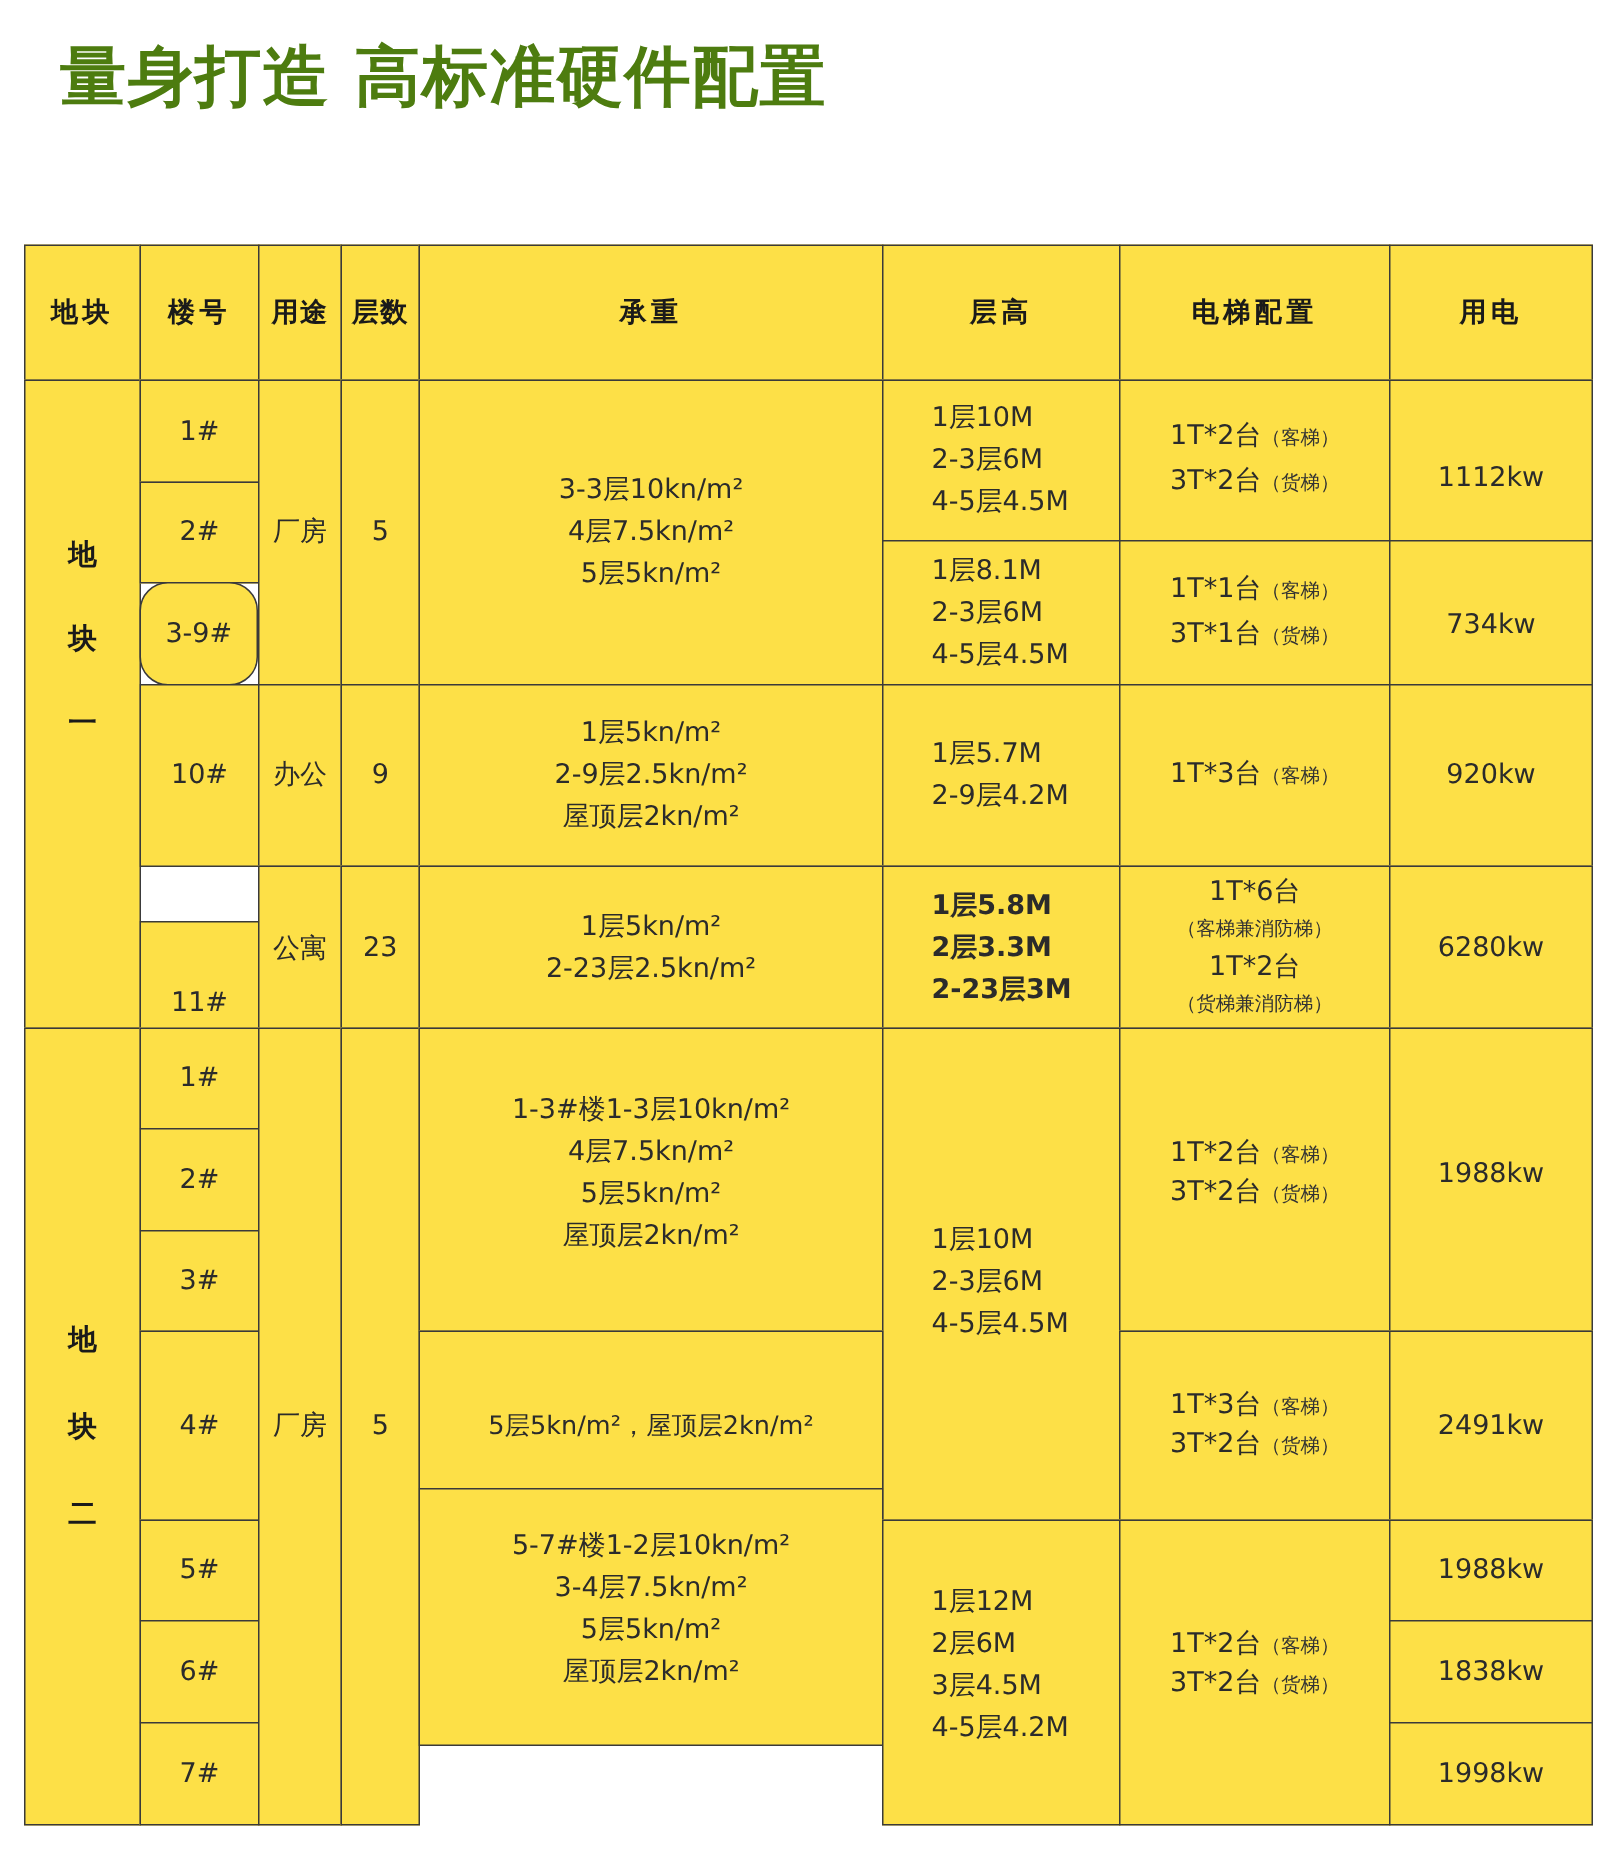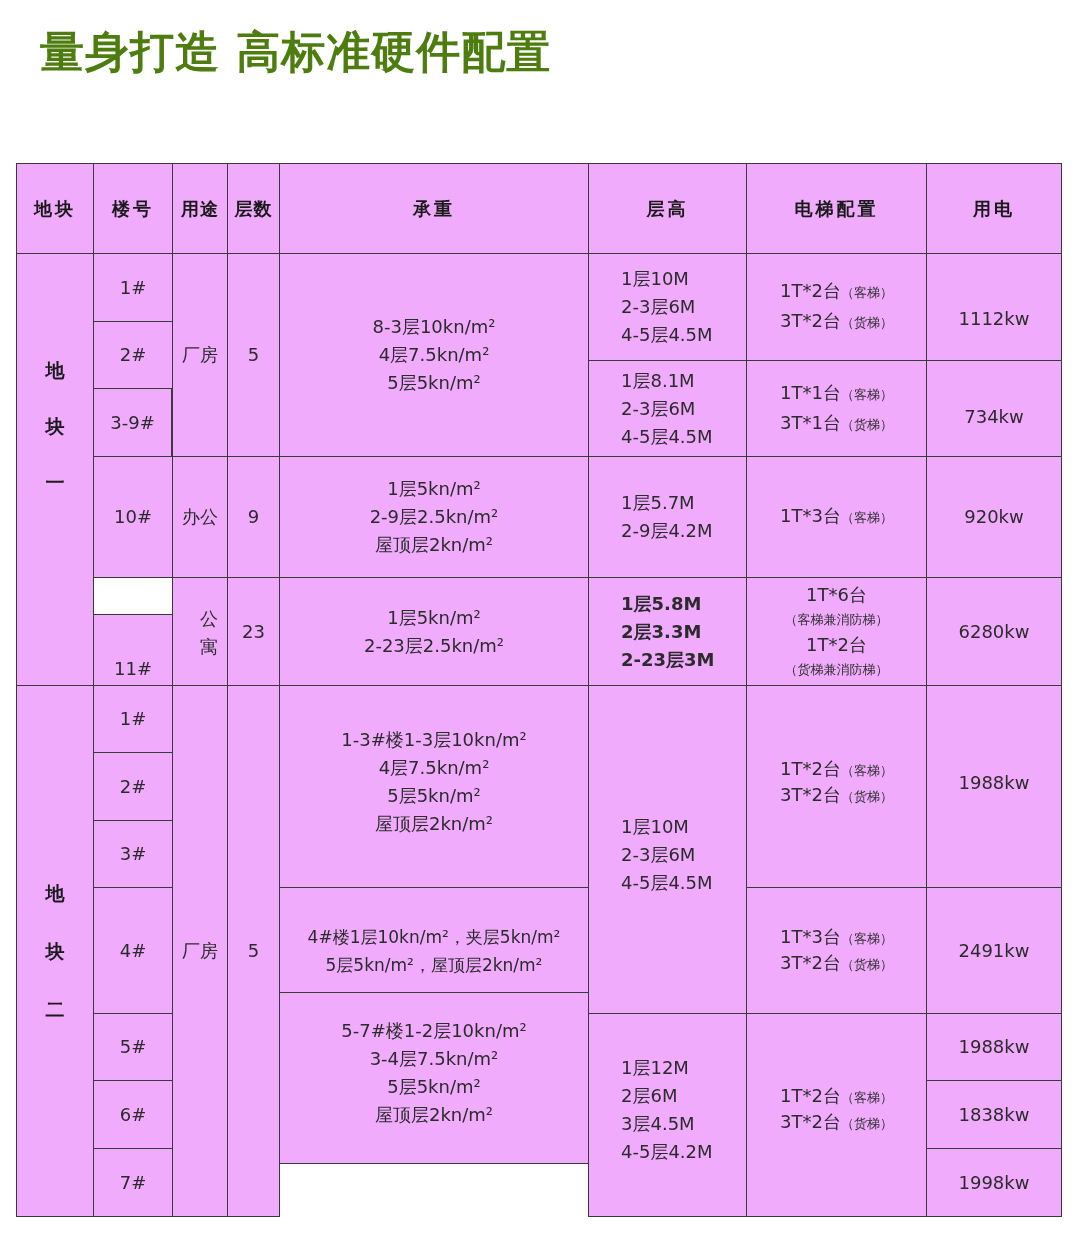--- a/index.html
+++ b/index.html
@@ -3,21 +3,21 @@
 <meta charset="utf-8">
 <style>
   html, body { margin: 0; padding: 0; background: #ffffff; }
   body { width: 1080px; height: 1233px; position: relative; overflow: hidden;
          font-family: "DejaVu Sans", "Liberation Sans", sans-serif; color: #2b2b2b; }
   .title { position: absolute; left: 40px; top: 22px; font-size: 44px; font-weight: bold;
            color: #4d7c0f; letter-spacing: 1px; line-height: 60px; white-space: nowrap; }
   .tbl { position: absolute; left: 0; top: 0; }
   .cell { position: absolute; box-sizing: border-box; border: 1.5px solid #3a3a3a;
           display: flex; flex-direction: column; align-items: center; justify-content: center;
-          text-align: left; font-size: 18px; line-height: 28px; background: #f0abfc; }
+          text-align: right; font-size: 18px; line-height: 28px; background: #fde047; }
   .hdr { font-weight: bold; font-size: 18px; letter-spacing: 3px; color: #1a1a1a; }
   .block { font-weight: bold; font-size: 19px; color: #1a1a1a; }
   .block span { display: block; line-height: 56px; }
   .lines span { display: block; white-space: nowrap; }
   .left-lines { align-items: flex-start; padding-left: 32px; }
   .small { font-size: 13px; color: #333; }
   .elev-line { white-space: nowrap; }
   .stack { line-height: 26px; }
   .stack .small { line-height: 24px; }
 </style>
@@ -38,28 +38,28 @@
   <div class="cell hdr" style="left:926px;top:163px;width:136px;height:91px;">用电</div>
 
   <div class="cell block" style="left:16px;top:253px;width:78px;height:433px;justify-content:flex-start;padding-top:88px;">
     <span>地</span>
     <span>块</span>
     <span>一</span>
   </div>
 
   <div class="cell" style="left:93px;top:253px;width:80px;height:69px;">1#</div>
   <div class="cell" style="left:93px;top:321px;width:80px;height:68px;">2#</div>
-  <div class="cell" style="left:93px;top:388px;width:79px;height:69px;">3-9#</div>
+  <div class="cell" style="left:93px;top:388px;width:79px;height:69px;border-radius:19px;">3-9#</div>
   <div class="cell" style="left:93px;top:456px;width:80px;height:122px;">10#</div>
   <div class="cell" style="left:93px;top:577px;width:80px;height:109px;margin-top:37px;">11#</div>
 
   <div class="cell" style="left:172px;top:253px;width:56px;height:204px;">厂房</div>
   <div class="cell" style="left:227px;top:253px;width:53px;height:204px;">5</div>
   <div class="cell lines" style="left:279px;top:253px;width:310px;height:204px;">
-    <span>8-3层10kn/m²</span>
+    <span>3-3层10kn/m²</span>
     <span>4层7.5kn/m²</span>
     <span>5层5kn/m²</span>
   </div>
 
   <div class="cell lines left-lines" style="left:588px;top:253px;width:159px;height:108px;">
     <span>1层10M</span>
     <span>2-3层6M</span>
     <span>4-5层4.5M</span>
   </div>
   <div class="cell" style="left:746px;top:253px;width:181px;height:108px;">
@@ -88,21 +88,21 @@
   </div>
   <div class="cell lines left-lines" style="left:588px;top:456px;width:159px;height:122px;">
     <span>1层5.7M</span>
     <span>2-9层4.2M</span>
   </div>
   <div class="cell" style="left:746px;top:456px;width:181px;height:122px;">
     <div class="elev-line"><span>1T*3台</span><span class="small">（客梯）</span></div>
   </div>
   <div class="cell" style="left:926px;top:456px;width:136px;height:122px;">920kw</div>
 
-  <div class="cell" style="left:172px;top:577px;width:56px;height:111px;padding-left:27px;">公寓</div>
+  <div class="cell" style="left:172px;top:577px;width:56px;height:111px;">公寓</div>
   <div class="cell" style="left:227px;top:577px;width:53px;height:109px;">23</div>
   <div class="cell lines" style="left:279px;top:577px;width:310px;height:109px;">
     <span>1层5kn/m²</span>
     <span>2-23层2.5kn/m²</span>
   </div>
   <div class="cell lines left-lines" style="left:588px;top:577px;width:159px;height:109px;font-weight:bold;">
     <span>1层5.8M</span>
     <span>2层3.3M</span>
     <span>2-23层3M</span>
   </div>
@@ -143,21 +143,20 @@
     <span>2-3层6M</span>
     <span>4-5层4.5M</span>
   </div>
   <div class="cell" style="left:746px;top:685px;width:181px;height:203px;padding-bottom:8px;">
     <div class="elev-line" style="line-height:24px;"><span>1T*2台</span><span class="small">（客梯）</span></div>
     <div class="elev-line" style="line-height:24px;"><span>3T*2台</span><span class="small">（货梯）</span></div>
   </div>
   <div class="cell" style="left:926px;top:685px;width:136px;height:203px;padding-bottom:8px;">1988kw</div>
 
   <div class="cell lines" style="left:279px;top:887px;width:310px;height:127px;font-size:17px;">
-    <span>4#楼1层10kn/m²，夹层5kn/m²</span>
     <span>5层5kn/m²，屋顶层2kn/m²</span>
   </div>
   <div class="cell" style="left:746px;top:887px;width:181px;height:127px;">
     <div class="elev-line" style="line-height:24px;"><span>1T*3台</span><span class="small">（客梯）</span></div>
     <div class="elev-line" style="line-height:24px;"><span>3T*2台</span><span class="small">（货梯）</span></div>
   </div>
   <div class="cell" style="left:926px;top:887px;width:136px;height:127px;">2491kw</div>
 
   <div class="cell lines" style="left:279px;top:992px;width:310px;height:172px;padding-bottom:10px;">
     <span>5-7#楼1-2层10kn/m²</span>

